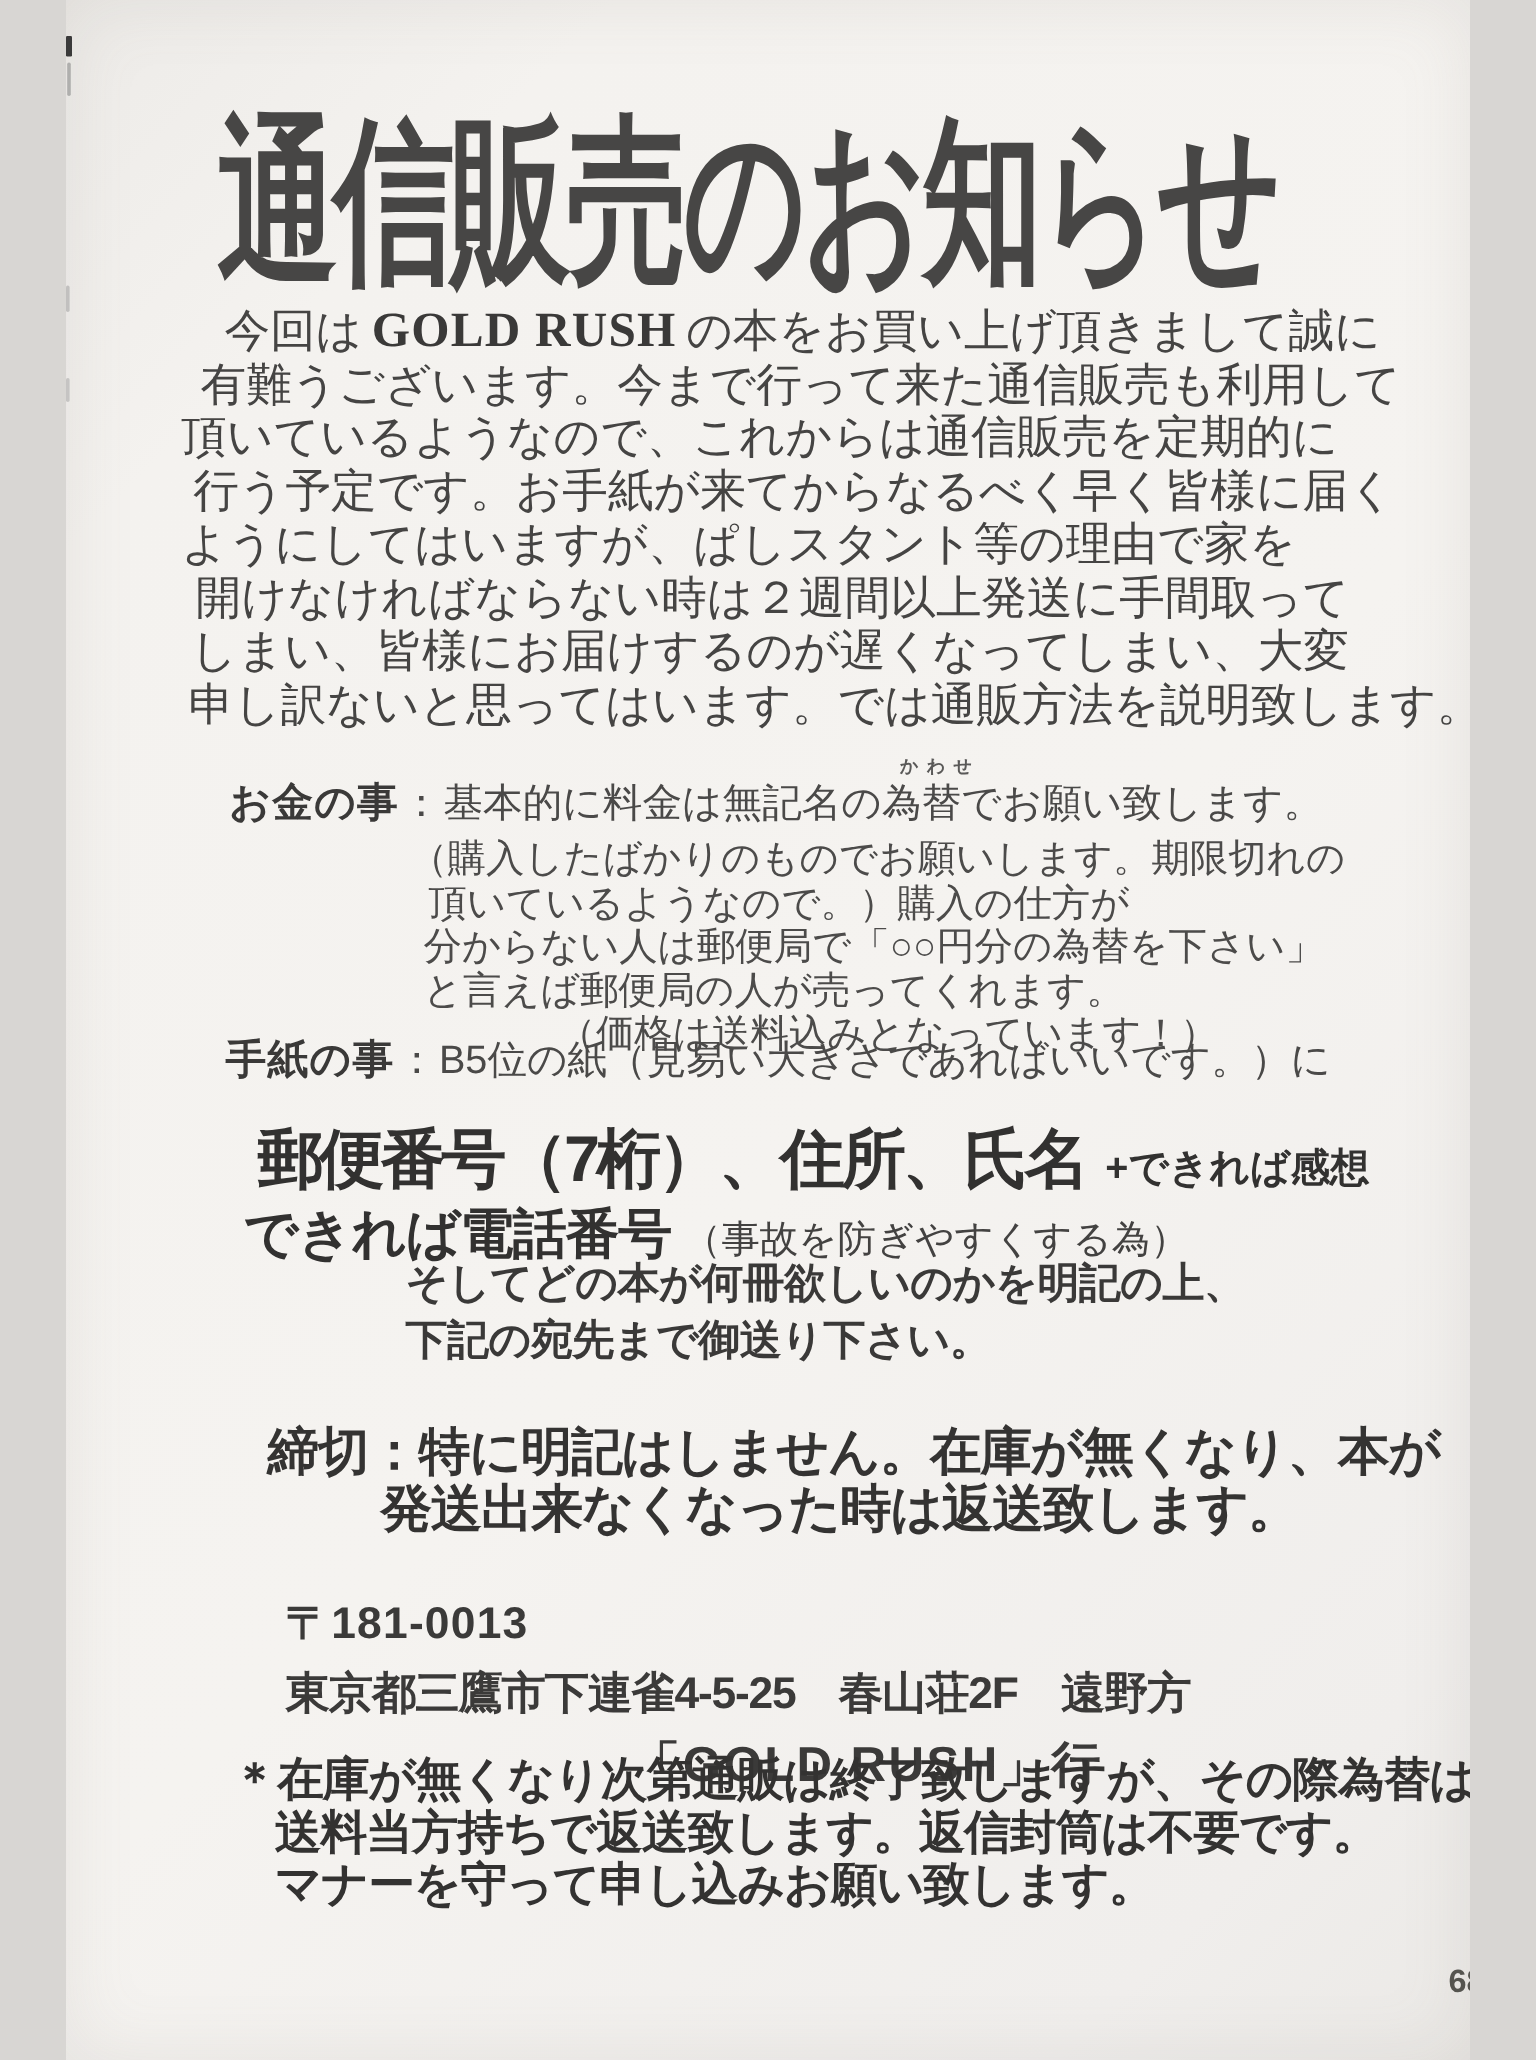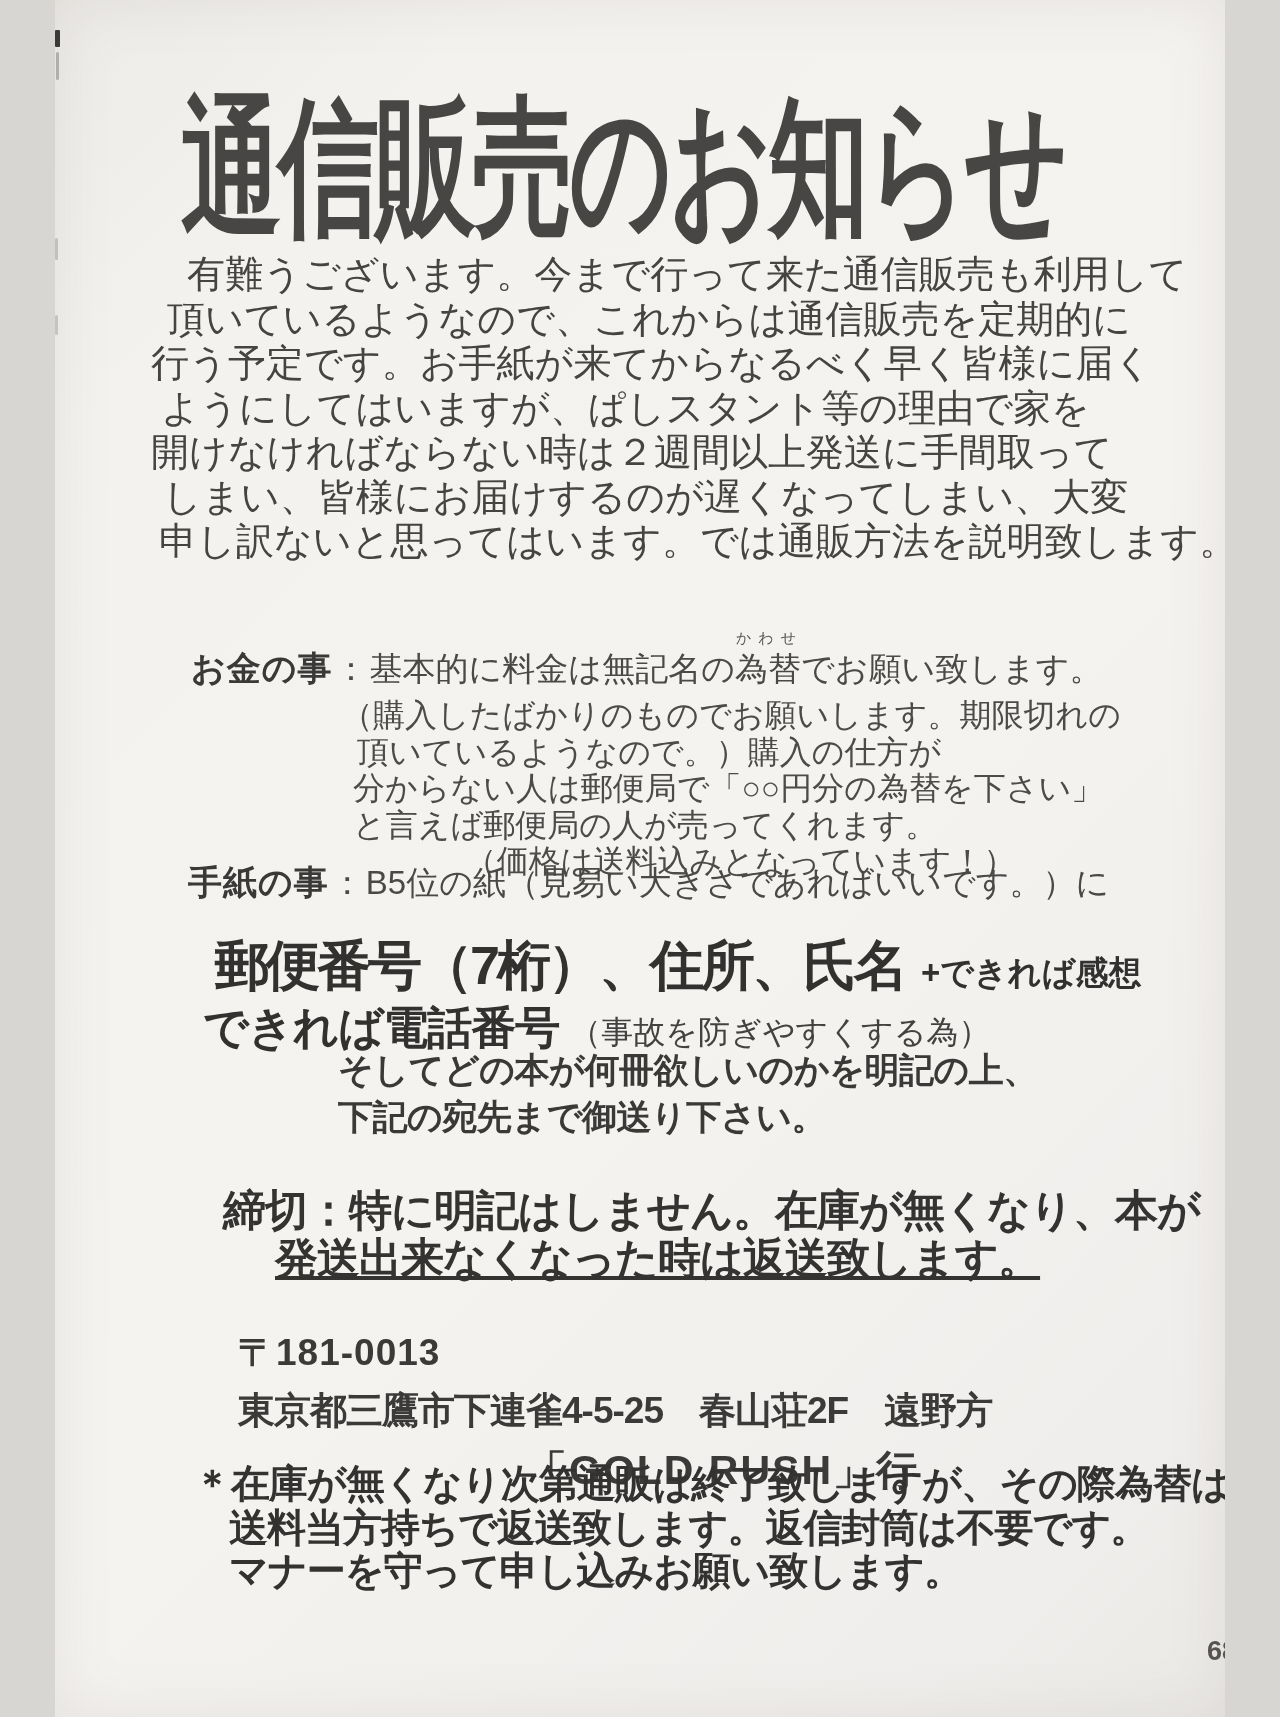--- a/index.html
+++ b/index.html
@@ -36,22 +36,22 @@
   .brand{
     font-family:"Liberation Serif",serif;font-weight:bold;
     font-size:41px;color:#3a3938;padding:0 8px;letter-spacing:1px;
   }
   
   .money{position:absolute;left:136px;top:646px;font-size:33px;color:#4a4948;white-space:nowrap;}
   .sec-label{font-weight:800;font-size:34px;color:#3a3938;letter-spacing:1px;text-align:right;}
   .sec-colon{font-weight:400;padding:0 2px;}
   .ruby-wrap{position:relative;display:inline-block;}
   .furi{
-    position:absolute;top:-18px;left:1px;
-    font-size:15px;letter-spacing:7px;color:#5a5958;white-space:nowrap;font-weight:400;
+    position:absolute;top:-18px;left:15px;
+    font-size:15px;letter-spacing:7px;color:#5a5958;white-space:nowrap;font-weight:700;
   }
   .m-ind{margin-left:150px;font-size:32px;line-height:36.5px;margin-top:5px;color:#4c4b4a;}
   .m-ind > div:nth-child(2){margin-left:16px;}
   .m-ind > div:nth-child(3){margin-left:12px;}
   .m-ind > div:nth-child(4){margin-left:12px;}
   .m-ind > div:nth-child(5){margin-left:18px;text-align:center;}
   
   .letter{position:absolute;left:133px;top:860px;font-size:33px;color:#4a4948;white-space:nowrap;}
   
   .req-main{position:absolute;left:160px;top:930px;white-space:nowrap;}
@@ -60,21 +60,21 @@
   .req-phone{position:absolute;left:148px;top:998px;white-space:nowrap;}
   .phone-big{font-size:45px;font-weight:900;letter-spacing:-1px;color:#323130;}
   .phone-note{font-size:32px;font-weight:500;color:#434241;margin-left:10px;}
   .req-instr{
     position:absolute;left:283px;top:1046px;
     font-size:35px;font-weight:700;line-height:47px;
     letter-spacing:-0.5px;color:#3a3938;white-space:nowrap;
   }
   
   .deadline{position:absolute;left:168px;top:1186px;font-size:43px;font-weight:800;line-height:48px;color:#343332;white-space:nowrap;letter-spacing:-1px;}
-  .deadline .dl2{margin-left:52px;text-decoration:underline;}
+  .deadline .dl2{margin-left:94px;}
   
   .address{position:absolute;left:183px;top:1328px;color:#3b3a39;white-space:nowrap;}
   .postal{font-size:37px;font-weight:600;letter-spacing:1px;}
   .street{font-size:37px;font-weight:700;margin-top:8px;letter-spacing:-1px;}
   .recipient{font-size:41px;font-weight:600;margin-top:7px;margin-left:288px;letter-spacing:2px;}
   
   .footer-note{
     position:absolute;left:138px;top:1462px;
     font-size:39px;font-weight:800;line-height:43.5px;
     letter-spacing:-1px;color:#333231;white-space:nowrap;
@@ -96,20 +96,21 @@
 <div class="page">
 
   <div class="art art1"></div>
   <div class="art art2"></div>
   <div class="art art3"></div>
   <div class="art art4"></div>
 
   <h1 class="title">通信販売のお知らせ</h1>
 
   <div class="intro">
+    <div><span>今回は</span><span class="brand">GOLD RUSH</span><span>の本をお買い上げ頂きまして誠に</span></div>
     <div>有難うございます。今まで行って来た通信販売も利用して</div>
     <div>頂いているようなので、これからは通信販売を定期的に</div>
     <div>行う予定です。お手紙が来てからなるべく早く皆様に届く</div>
     <div>ようにしてはいますが、ぱしスタント等の理由で家を</div>
     <div>開けなければならない時は２週間以上発送に手間取って</div>
     <div>しまい、皆様にお届けするのが遅くなってしまい、大変</div>
     <div>申し訳ないと思ってはいます。では通販方法を説明致します。</div>
   </div>
 
   <div class="money">

